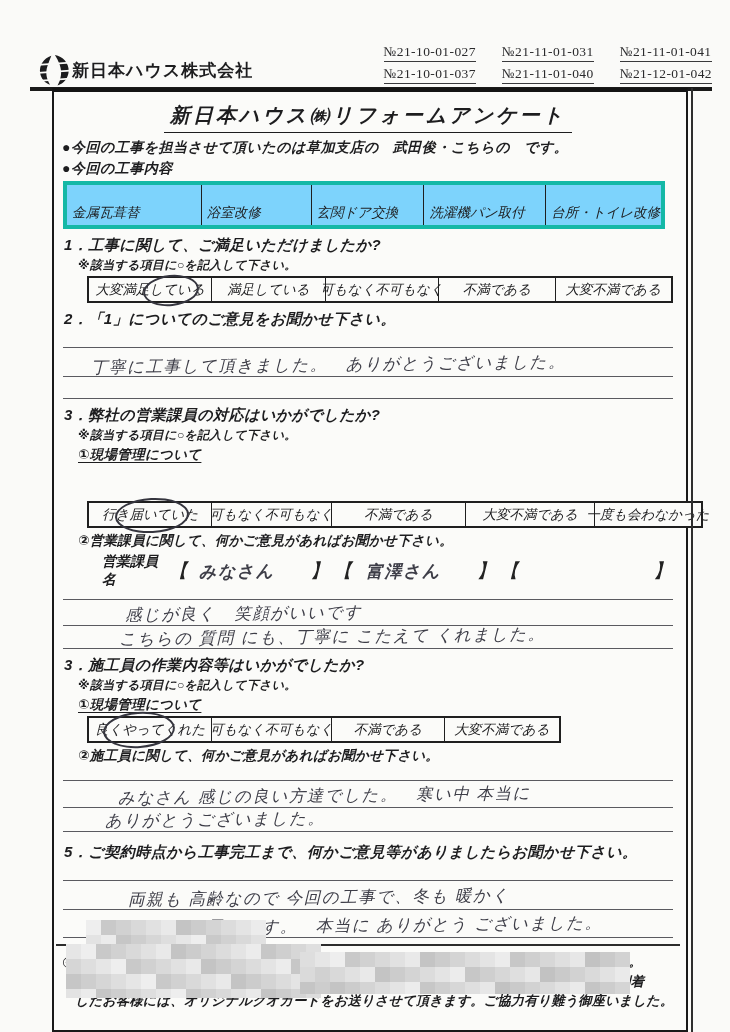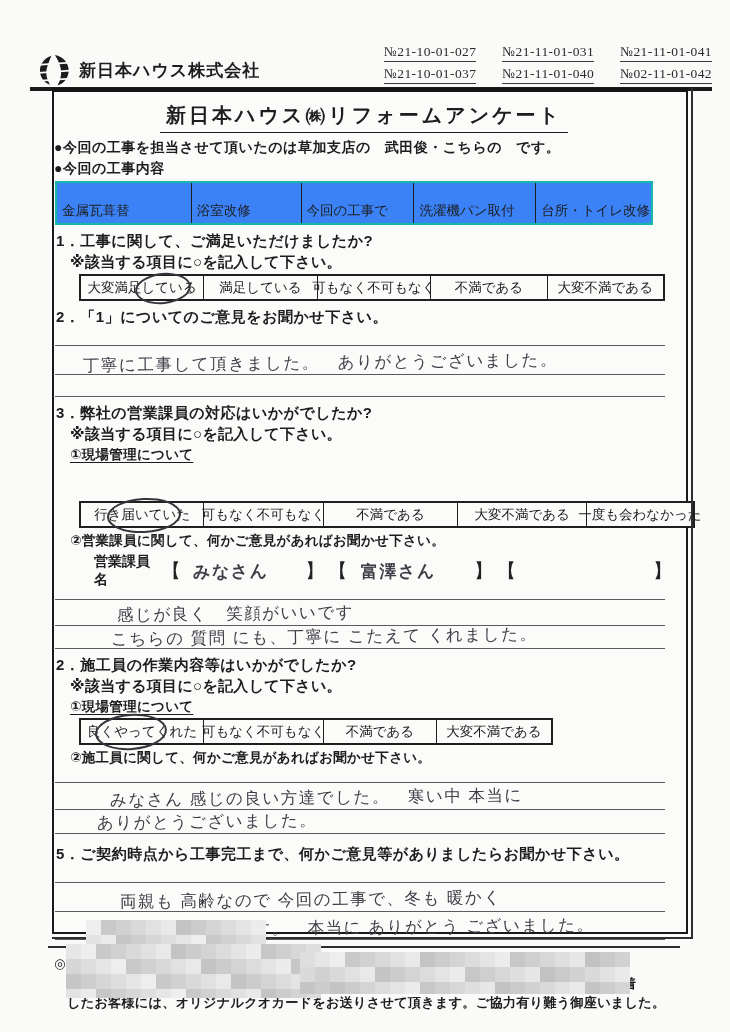--- a/index.html
+++ b/index.html
@@ -4,51 +4,51 @@
 <style>
   html,body{margin:0;padding:0;background:#e9e9e7;}
   .page{
     position:relative; width:730px; height:1032px; margin:0 auto;
     background:#fafaf8; overflow:hidden;
     font-family:"Liberation Sans","DejaVu Sans",sans-serif;
     color:#1d1d1f;
   }
   
   .hdr{position:absolute; top:44px; left:36px; right:18px; display:flex; justify-content:space-between; align-items:flex-start;}
-  .brand{display:flex; align-items:center; gap:7px; margin-top:10px;}
+  .brand{display:flex; align-items:center; margin-top:10px;}
   .brand svg{display:block;}
   .company{font-size:17px; font-weight:bold; letter-spacing:1px;}
   .refs{display:grid; grid-template-columns:repeat(3,auto); column-gap:26px; row-gap:4px;
         font-family:"Liberation Serif","DejaVu Serif",serif; font-size:13.5px; color:#2a2a2c;}
   .refs span{border-bottom:1px solid #3a3a3c; padding-bottom:1px; letter-spacing:.4px; white-space:nowrap;}
   
   .topline{position:absolute; top:87px; left:30px; width:682px; height:4px; background:#1a1a1a;}
   .box{
-    position:absolute; top:88px; left:52px; width:636px; height:846px;
+    position:absolute; top:88px; left:52px; width:636px; height:944px;
     background:#fbfbf9; border:2px solid #191919; border-top:4px solid #141414;
-    padding:6px 12px 0 0; box-sizing:border-box;
+    padding:6px 12px 0 8px; box-sizing:border-box;font-style:italic;
   }
   .box::after{content:''; position:absolute; top:-4px; right:-7px; bottom:-7px; left:-2px;
     border-right:2px solid #2e2e2e; border-bottom:2px solid #2e2e2e; pointer-events:none;}
   
   .title-wrap{text-align:center; margin:4px 0 6px 0;}
   .title{display:inline-block; font-family:"Liberation Serif","DejaVu Serif",serif;
     font-size:20px; font-weight:bold; letter-spacing:3px;
     border-bottom:1.5px solid #1d1d1f; padding:0 6px 3px 6px;}
   .bullet-line{font-size:14px; font-weight:600; margin:3px 0; letter-spacing:.5px;}
   .bullet-line .names{font-weight:bold; margin:0 14px;}
   
   .wtab{display:grid; grid-template-columns:22.5% 18.5% 19% 20.5% 19.5%;
-    width:594px; border:2px solid #14b8a6; margin:3px 0 6px 1px; background:#3b82f6;}
+    width:594px; border:4px solid #14b8a6; margin:3px 0 6px 1px; background:#7dd3fc;}
   .wtab .cell{height:40px; display:flex; align-items:flex-end; padding:2px 3px 3px 5px;
     font-size:13.5px; border-left:1.5px solid #1f1f1f; box-sizing:border-box; white-space:nowrap;}
   .wtab .cell:first-child{border-left:none;}
   
   .qhead{font-size:15px; font-weight:bold; margin:7px 0 2px 2px; letter-spacing:.5px;}
-  .note{font-size:15px; font-weight:600; margin:1px 0 2px 16px; letter-spacing:.3px;}
+  .note{font-size:12px; font-weight:600; margin:1px 0 2px 16px; letter-spacing:.3px;}
   .sub{font-size:13.5px; font-weight:bold; margin:2px 0 2px 16px; letter-spacing:.3px;}
   .sub .u{text-decoration:underline; text-underline-offset:3px;}
   .opts{display:grid; border:2px solid #1f1f1f; margin:1px 0 4px 25px; background:#fbfbf9;}
   .opts .cell{position:relative; height:23px; display:flex; align-items:center; justify-content:center;
     font-size:13.5px; border-left:1.5px solid #1f1f1f; box-sizing:border-box; white-space:nowrap;}
   .opts .cell:first-child{border-left:none;}
   .opts-q1{width:582px; grid-template-columns:21% 19.5% 19.5% 20% 20%;}
   .opts-q3{width:612px; grid-template-columns:20% 19.5% 22% 21% 17.5%;margin-top:37px;}
   .opts-q4{width:470px; grid-template-columns:26% 25.5% 24% 24.5%;text-align:center;}
   .circle{position:absolute; border:2px solid #35353e; border-radius:50%; background:transparent; pointer-events:none;}
@@ -90,40 +90,40 @@
         </svg>
       </span>
       <span class="company">新日本ハウス株式会社</span>
     </div>
     <div class="refs">
       <span>№21-10-01-027</span>
       <span>№21-11-01-031</span>
       <span>№21-11-01-041</span>
       <span>№21-10-01-037</span>
       <span>№21-11-01-040</span>
-      <span>№02-11-01-042</span>
+      <span>№21-12-01-042</span>
     </div>
   </div>
 
   <div class="topline"></div>
 
   <div class="box">
 
     <div class="title-wrap">
       <span class="title">新日本ハウス㈱リフォームアンケート</span>
     </div>
 
     <div class="bullet-line"><span>●今回の工事を担当させて頂いたのは草加支店の</span><span class="names">武田俊・こちらの</span><span>です。</span></div>
 
     <div class="bullet-line">●今回の工事内容</div>
 
     <div class="wtab">
       <div class="cell">金属瓦葺替</div>
       <div class="cell">浴室改修</div>
-      <div class="cell">今回の工事で</div>
+      <div class="cell">玄関ドア交換</div>
       <div class="cell">洗濯機パン取付</div>
       <div class="cell">台所・トイレ改修</div>
     </div>
 
     <div class="qhead">1．工事に関して、ご満足いただけましたか?</div>
     <div class="note">※該当する項目に○を記入して下さい。</div>
     <div class="opts opts-q1">
       <div class="cell">
           <span>大変満足している</span>
           <span class="circle c1"></span>
@@ -178,21 +178,21 @@
     <div class="ans">
       <div class="row" style="height:12px;"></div>
       <div class="row" style="height:26px; padding-left:62px;">
           <span class="hw">感じが良く　笑顔がいいです</span>
         </div>
       <div class="row" style="height:23px; padding-left:56px;">
           <span class="hw">こちらの 質問 にも、丁寧に こたえて くれました。</span>
         </div>
     </div>
 
-    <div class="qhead">2．施工員の作業内容等はいかがでしたか?</div>
+    <div class="qhead">3．施工員の作業内容等はいかがでしたか?</div>
     <div class="note">※該当する項目に○を記入して下さい。</div>
     <div class="sub"><span class="u">①現場管理について</span></div>
     <div class="opts opts-q4">
       <div class="cell">
           <span>良くやってくれた</span>
           <span class="circle c4"></span>
         </div>
       <div class="cell">可もなく不可もなく</div>
       <div class="cell">不満である</div>
       <div class="cell">大変不満である</div>

